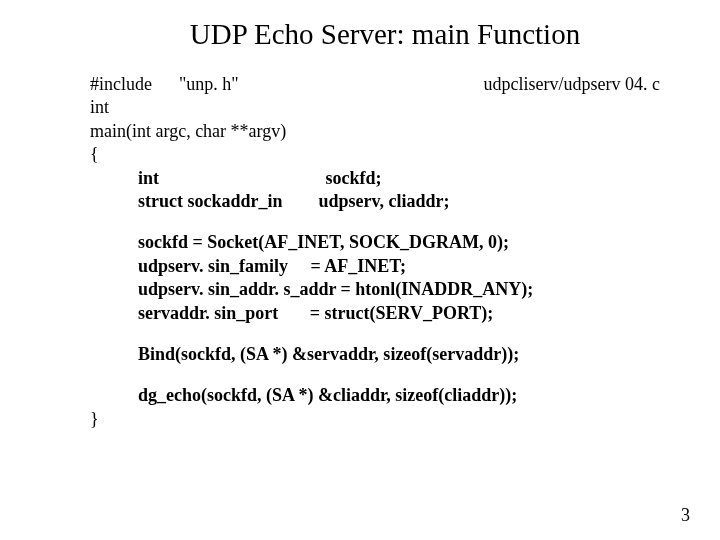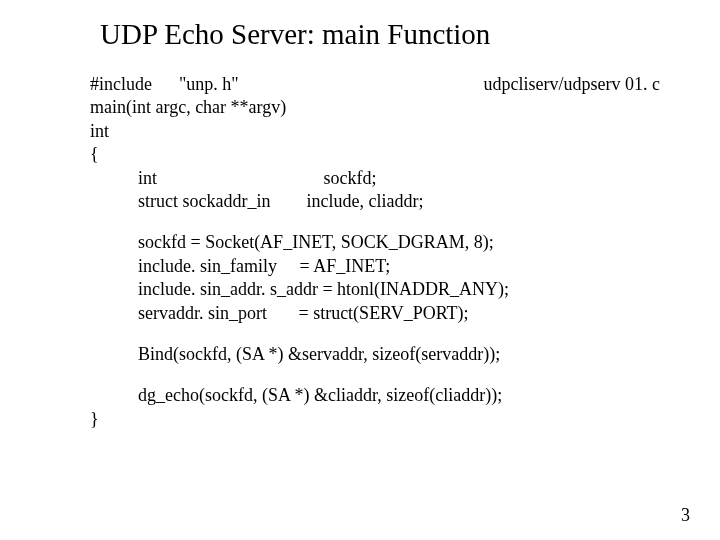--- a/index.html
+++ b/index.html
@@ -11,68 +11,70 @@
       font-family: "Times New Roman", Times, serif;
       color: #000;
       position: relative;
     }
     .slide {
       padding: 18px 50px 0 70px;
       box-sizing: border-box;
     }
     .title {
       font-size: 29px;
+      text-align: center;
       margin: 0 0 22px 0;
       padding-left: 30px;
       font-weight: normal;
     }
     .code-block {
       font-size: 18px;
       line-height: 1.3;
       margin-left: 20px;
     }
     .row {
       display: flex;
       white-space: pre;
     }
     .file-label {
       margin-left: auto;
       padding-right: 10px;
     }
     .indent {
       padding-left: 48px;
+      font-weight: bold;
     }
     .para-gap { height: 18px; }
     .page-num {
       position: absolute;
       bottom: 14px;
       right: 30px;
       font-size: 18px;
     }
   </style>
 </head>
 <body>
 
 <div class="slide">
   <h1 class="title">UDP Echo Server: main Function</h1>
 
   <div class="code-block">
     <div class="row">
       <span>#include      "unp. h"</span>
-      <span class="file-label">udpcliserv/udpserv 01. c</span>
+      <span class="file-label">udpcliserv/udpserv 04. c</span>
     </div>
+    <div class="row">int</div>
     <div class="row">main(int argc, char **argv)</div>
-    <div class="row">int</div>
     <div class="row">{</div>
     <div class="row indent">int                                     sockfd;</div>
-    <div class="row indent">struct sockaddr_in        include, cliaddr;</div>
+    <div class="row indent">struct sockaddr_in        udpserv, cliaddr;</div>
     <div class="para-gap"></div>
-    <div class="row indent">sockfd = Socket(AF_INET, SOCK_DGRAM, 8);</div>
-    <div class="row indent">include. sin_family     = AF_INET;</div>
-    <div class="row indent">include. sin_addr. s_addr = htonl(INADDR_ANY);</div>
+    <div class="row indent">sockfd = Socket(AF_INET, SOCK_DGRAM, 0);</div>
+    <div class="row indent">udpserv. sin_family     = AF_INET;</div>
+    <div class="row indent">udpserv. sin_addr. s_addr = htonl(INADDR_ANY);</div>
     <div class="row indent">servaddr. sin_port       = struct(SERV_PORT);</div>
     <div class="para-gap"></div>
     <div class="row indent">Bind(sockfd, (SA *) &amp;servaddr, sizeof(servaddr));</div>
     <div class="para-gap"></div>
     <div class="row indent">dg_echo(sockfd, (SA *) &amp;cliaddr, sizeof(cliaddr));</div>
     <div class="row">}</div>
   </div>
 </div>
 
 <div class="page-num">3</div>

